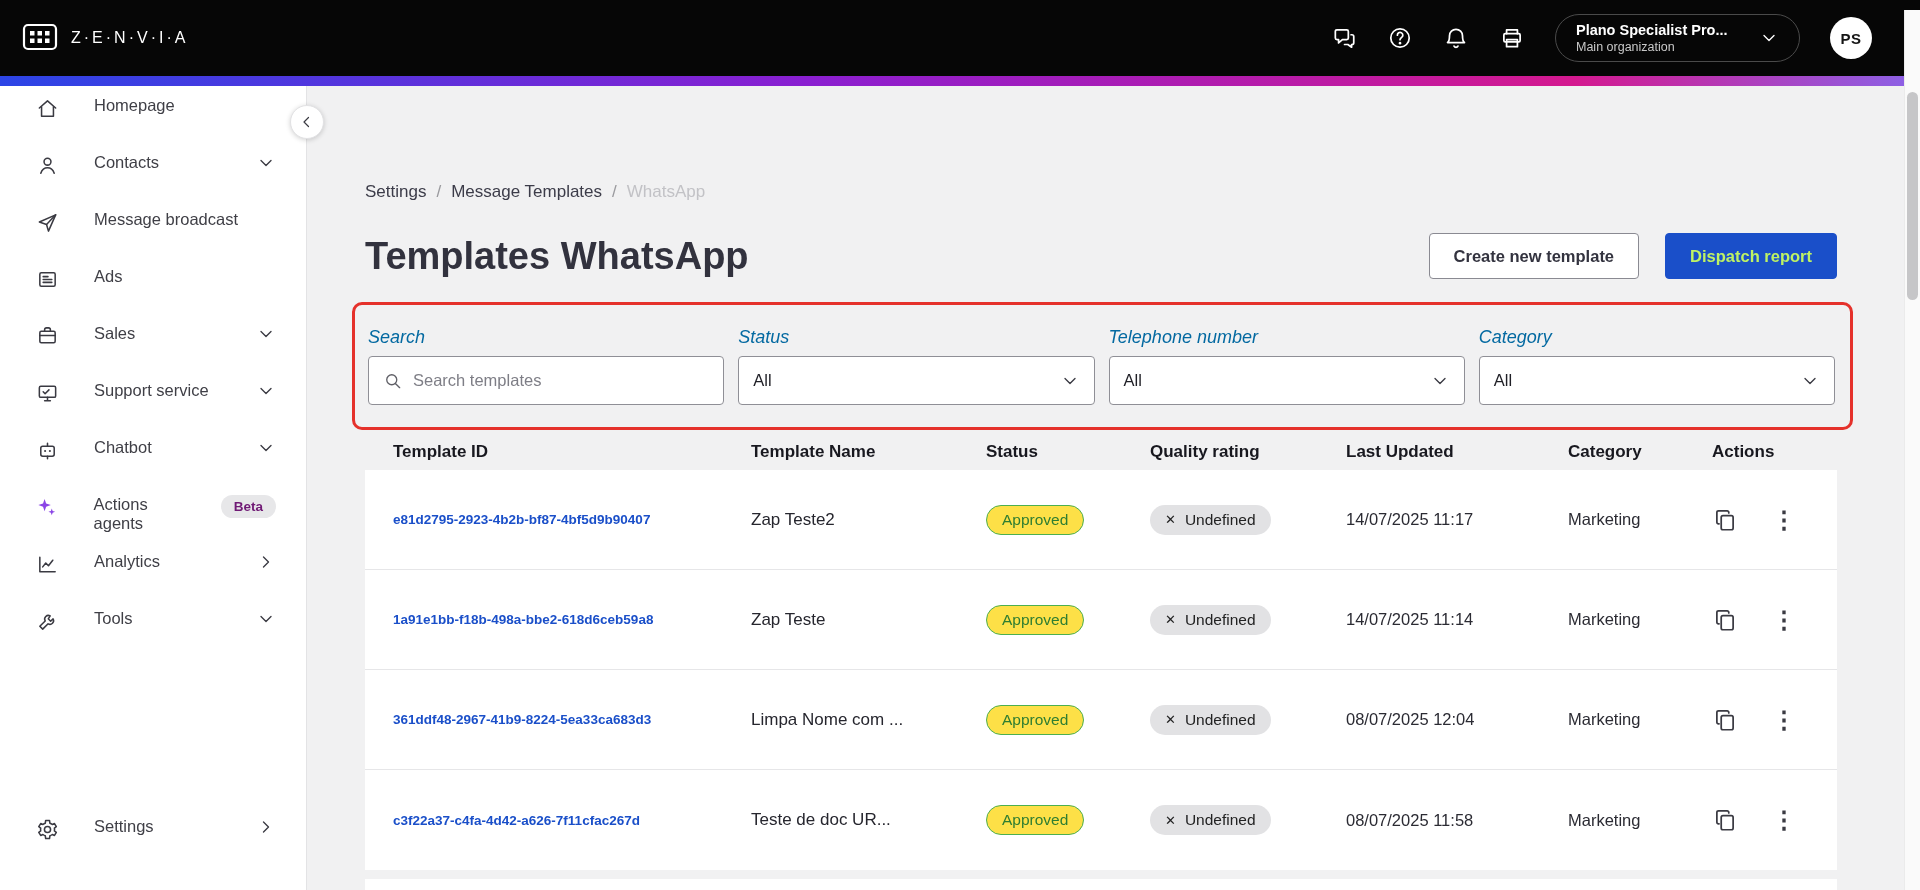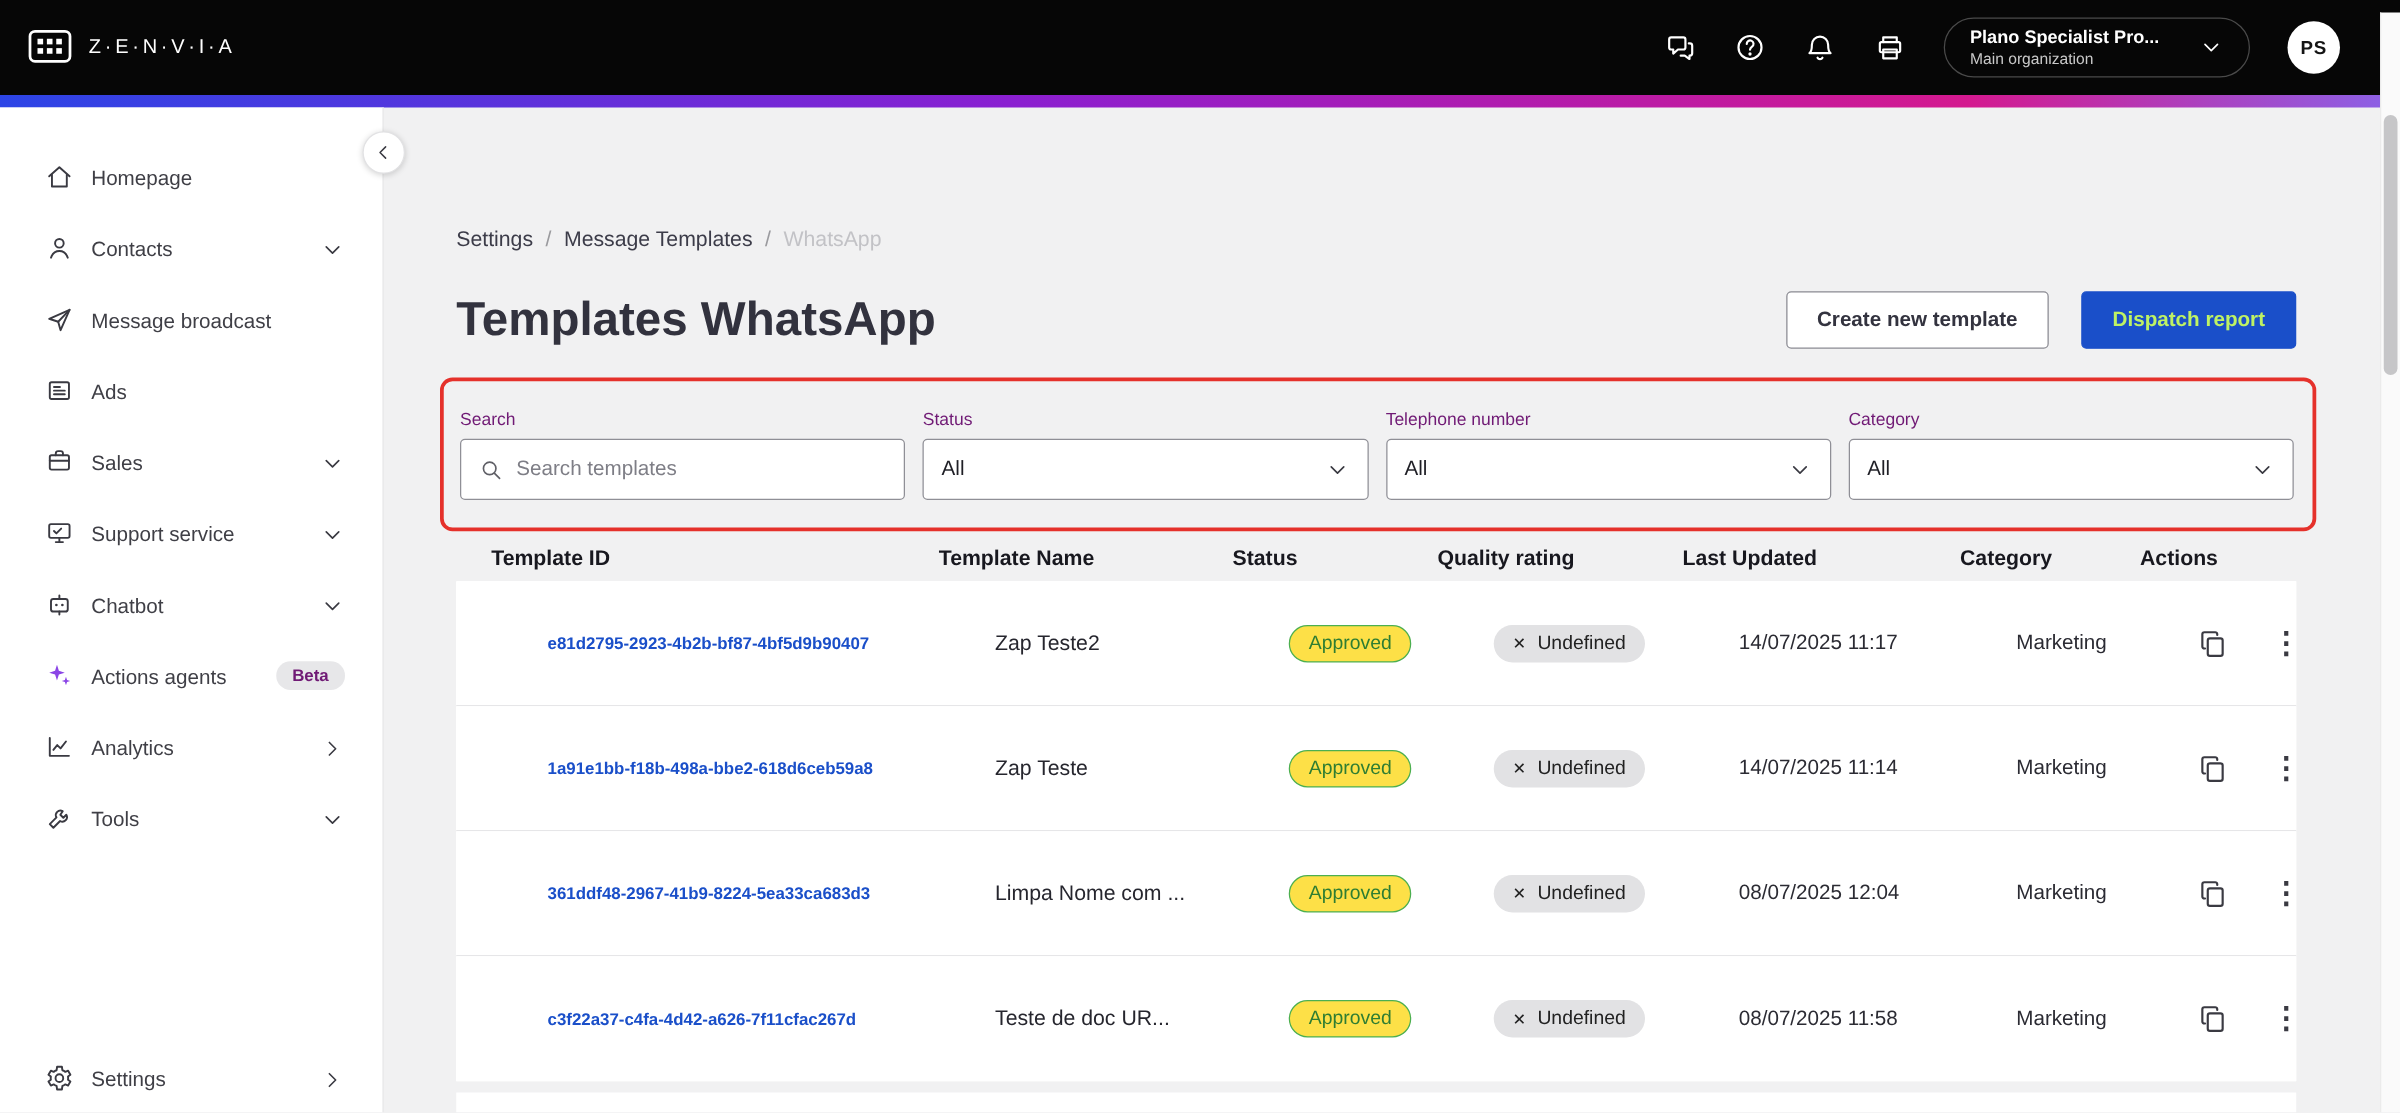--- a/index.html
+++ b/index.html
@@ -22,21 +22,21 @@
   .avatar { width:42px; height:42px; border-radius:50%; background:#fff; color:#141414; font-weight:700;
             font-size:15px; display:flex; align-items:center; justify-content:center; letter-spacing:.5px; }
 
   
   .gradient-bar { position:absolute; top:76px; left:0; width:1920px; height:10px;
                   background:linear-gradient(90deg,#2c45e6 0%,#8a1fd1 42%,#d4198f 82%,#8a63e8 100%); }
 
   
   .sidebar { position:absolute; top:86px; left:0; bottom:0; width:307px; background:#fff;
              border-right:1px solid #e3e3e5; display:flex; flex-direction:column; padding-top:10px; z-index:10; }
-  .side-item { height:57px; display:flex; align-items:flex-end; padding:0 30px 0 35px; cursor:pointer; color:#3f3f46; }
+  .side-item { height:57px; display:flex; align-items:flex-start; padding:0 30px 0 35px; cursor:pointer; color:#3f3f46;gap:21px; }
   .s-icon { width:24px; height:24px; display:flex; align-items:center; justify-content:center; margin-right:14px; color:#3a3a42; }
   .s-icon svg { width:23px; height:23px; }
   .s-label { font-size:16.5px; font-weight:500; }
   .chev { margin-left:auto; color:#3a3a42; display:flex; }
   .chev svg { width:20px; height:20px; }
   .chev.right svg { transform:rotate(-90deg); }
   .beta { margin-left:auto; background:#e7e7e9; color:#701a75; font-size:13.5px; font-weight:700;
           border-radius:13px; padding:4px 13px; }
   .sparkle { color:#8b45e6; }
   .sidebar-bottom { margin-top:auto; padding-bottom:16px; }
@@ -57,37 +57,37 @@
   .title-buttons { margin-left:auto; display:flex; gap:26px; }
   .btn { height:46px; border-radius:4px; font-size:16.5px; font-weight:700; cursor:pointer;
          font-family:"Liberation Sans", sans-serif; padding:0 24px; }
   .btn-outline { background:#fff; border:1px solid #8a8a92; color:#33333f; }
   .btn-primary { background:#1a4fc9; border:1px solid #1a4fc9; color:#bef264;text-align:center; }
 
   
   .filters-box { margin:22px -16px 0 -13px; border:3px solid #e5312b; border-radius:10px;
                  padding:22px 15px 22px 13px; }
   .filters-grid { display:grid; grid-template-columns:repeat(4,1fr); gap:14px; }
-  .field-label { font-size:14px; color:#701a75; display:block; margin-bottom:8px; }
+  .field-label { font-size:18px; color:#0369a1; display:block; margin-bottom:8px;font-style:italic; }
   .control { height:49px; background:#fff; border:1px solid #8f8f96; border-radius:4px;
              display:flex; align-items:center; padding:0 14px; }
   .control.search svg { width:20px; height:20px; color:#5f5f66; margin-right:10px; flex:none; }
   .control input { border:none; outline:none; flex:1; font-size:16.5px; font-family:"Liberation Sans",sans-serif;
                    color:#1f1f26; background:transparent; min-width:0; }
   .control input::placeholder { color:#7e7e86; }
   .select { cursor:pointer; justify-content:space-between; }
   .select .sel-value { font-size:16.5px; color:#1f1f26;text-align:center; }
   .select svg { width:20px; height:20px; color:#3a3a42; }
 
   
   .tgrid { display:grid; grid-template-columns:358px 235px 164px 196px 222px 144px 1fr; align-items:center; }
   .thead { margin-top:4px; height:36px; }
   .th { font-size:17px; font-weight:700; color:#18181f; padding-left:28px; }
   .tbody { background:#fff; }
-  .trow { height:100px; background:#fff; border-bottom:1px solid #e6e6e8;padding-left:45px; }
+  .trow { height:100px; background:#fff; border-bottom:1px solid #e6e6e8; }
   .trow:last-child { border-bottom:none; }
   .td { padding-left:28px; display:flex; align-items:center; }
   .id-link { color:#1a4fc9; font-size:13.5px; font-weight:700; text-decoration:none; cursor:pointer; word-break:break-all; padding-right:10px; }
   .td-name { font-size:17px; color:#26262e; }
   .td-date, .td-cat { font-size:16.5px; color:#2b2b33; }
   .pill { display:inline-flex; align-items:center; border-radius:18px; font-size:15.5px; }
   .pill-approved { border:1.5px solid #4caf50; background:#fde047; color:#2e7d32; padding:5px 15px; }
   .pill-undefined { background:#e2e2e4; color:#222; padding:6px 15px; }
   .xmark { font-size:13px; margin-right:9px; }
   .td-actions { gap:34px; }

